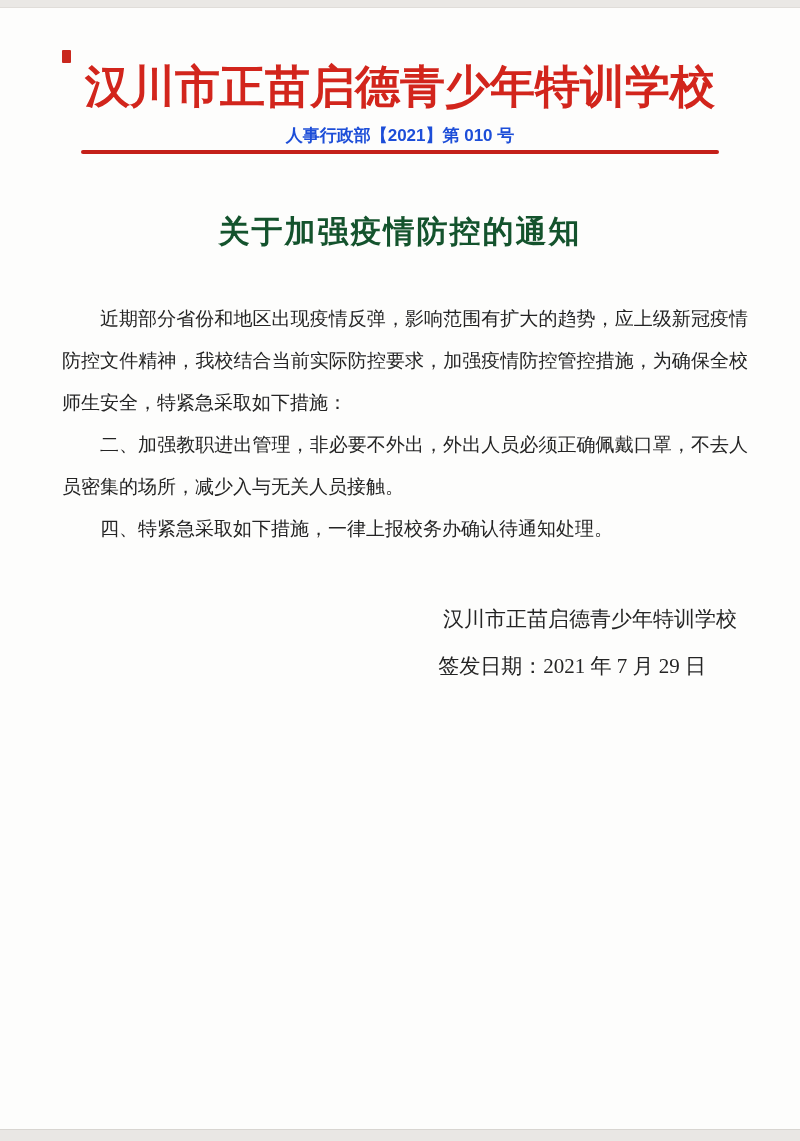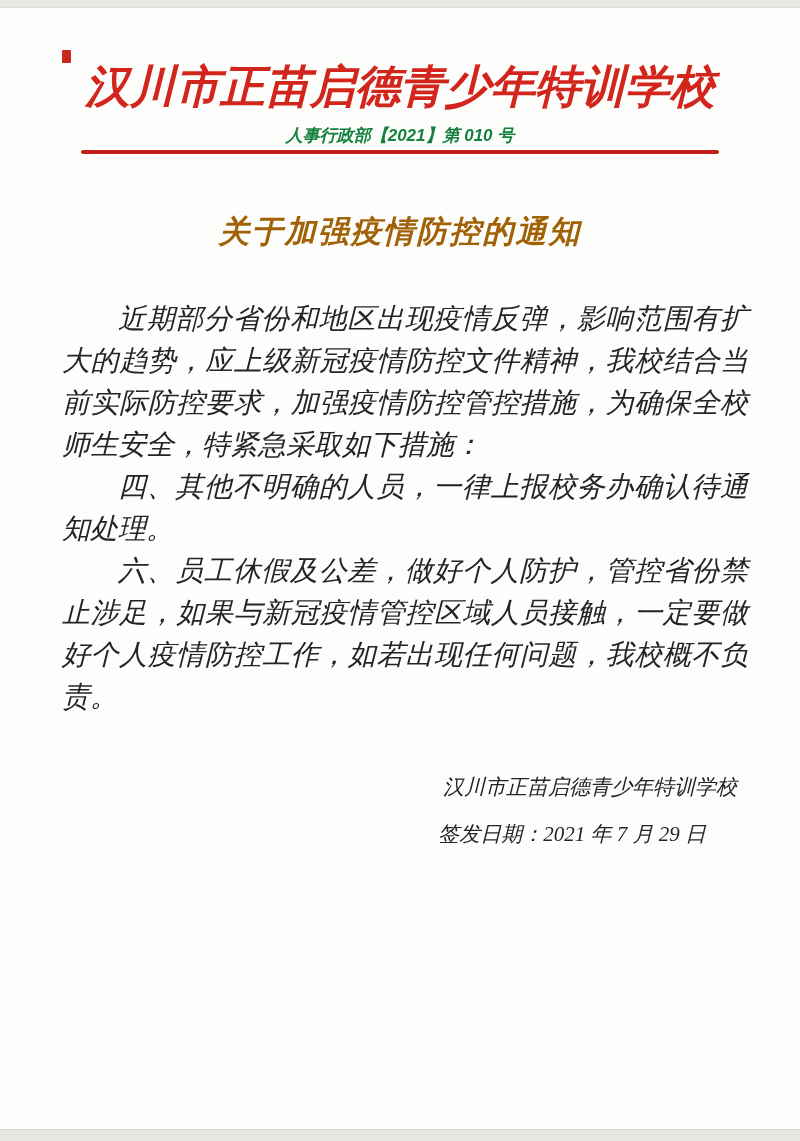--- a/index.html
+++ b/index.html
@@ -1,15 +1,15 @@
 <!DOCTYPE html>
 <html lang="zh"><head>
 <meta charset="utf-8">
 <style>
-  * { margin: 0; padding: 0; box-sizing: border-box; font-style: italic; }
+  * { margin: 0; padding: 0; box-sizing: border-box; }
   html, body { width: 800px; }
   body {
     width: 800px;
     height: 1141px;
     position: relative;
     background: #fdfdfc;
     overflow: hidden;
     font-family: "Liberation Serif", "DejaVu Serif", serif;
     color: #242424;
   }
@@ -34,42 +34,42 @@
     letter-spacing: 0px;
     color: #d2251c;
     white-space: nowrap;
   }
   .doc-number {
     font-family: "Liberation Sans", "DejaVu Sans", sans-serif;
     font-weight: 700;
     font-size: 17px;
     line-height: 24px;
     margin-top: 6px;
-    color: #15803d;
+    color: #1d4ed8;
   }
   .red-rule {
     height: 4px;
     background: #c42019;
     border-radius: 2px;
   }
   .red-rule.top-rule { margin: 2px auto 0 auto; width: 638px; }
   .doc-title {
     margin-top: 58px;
     text-align: center;
     font-size: 31px;
     font-weight: 700;
     letter-spacing: 2px;
-    color: #a16207;
+    color: #14532d;
     line-height: 40px;
   }
   .doc-body {
     margin: 46px 52px 0 62px;
   }
   .doc-body p {
-    font-size: 28px;
+    font-size: 19px;
     line-height: 42px;
     text-align: justify;
     text-indent: 2em;
     color: #242424;
   }
   .sign-block {
     margin-top: 54px;
     margin-right: 63px;
     text-align: right;
   }
@@ -96,22 +96,22 @@
   <div class="school-name">汉川市正苗启德青少年特训学校</div>
   <div class="doc-number">人事行政部【2021】第 010 号</div>
 </div>
 
 <div class="red-rule top-rule"></div>
 
 <h1 class="doc-title">关于加强疫情防控的通知</h1>
 
 <div class="doc-body">
   <p>近期部分省份和地区出现疫情反弹，影响范围有扩大的趋势，应上级新冠疫情防控文件精神，我校结合当前实际防控要求，加强疫情防控管控措施，为确保全校师生安全，特紧急采取如下措施：</p>
-  <p>四、其他不明确的人员，一律上报校务办确认待通知处理。</p>
-  <p>六、员工休假及公差，做好个人防护，管控省份禁止涉足，如果与新冠疫情管控区域人员接触，一定要做好个人疫情防控工作，如若出现任何问题，我校概不负责。</p>
+  <p>二、加强教职进出管理，非必要不外出，外出人员必须正确佩戴口罩，不去人员密集的场所，减少入与无关人员接触。</p>
+  <p>四、特紧急采取如下措施，一律上报校务办确认待通知处理。</p>
 </div>
 
 <div class="sign-block">
   <div class="sign-school">汉川市正苗启德青少年特训学校</div>
   <div class="sign-date">签发日期：2021 年 7 月 29 日</div>
 </div>
 
 <div class="edge-strip-bottom"></div>
 
 </body></html>

